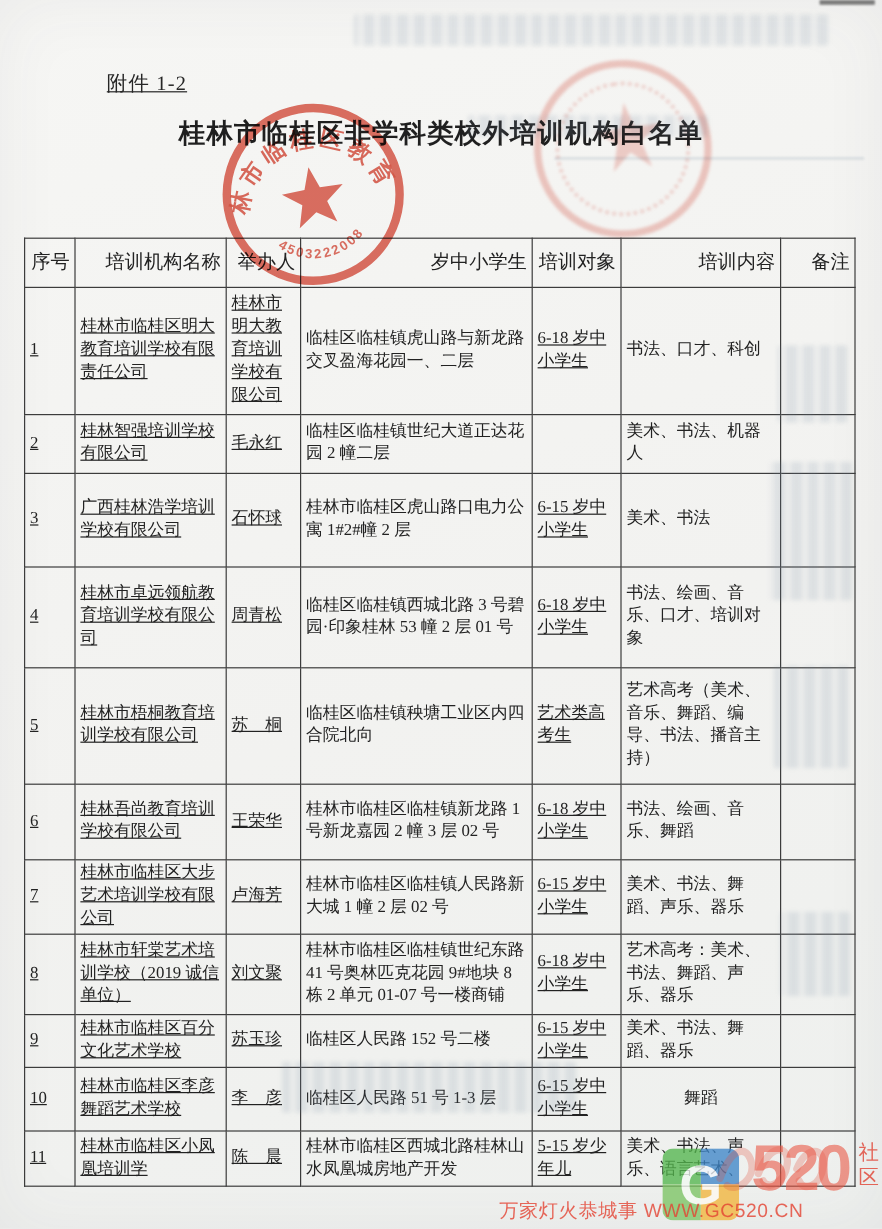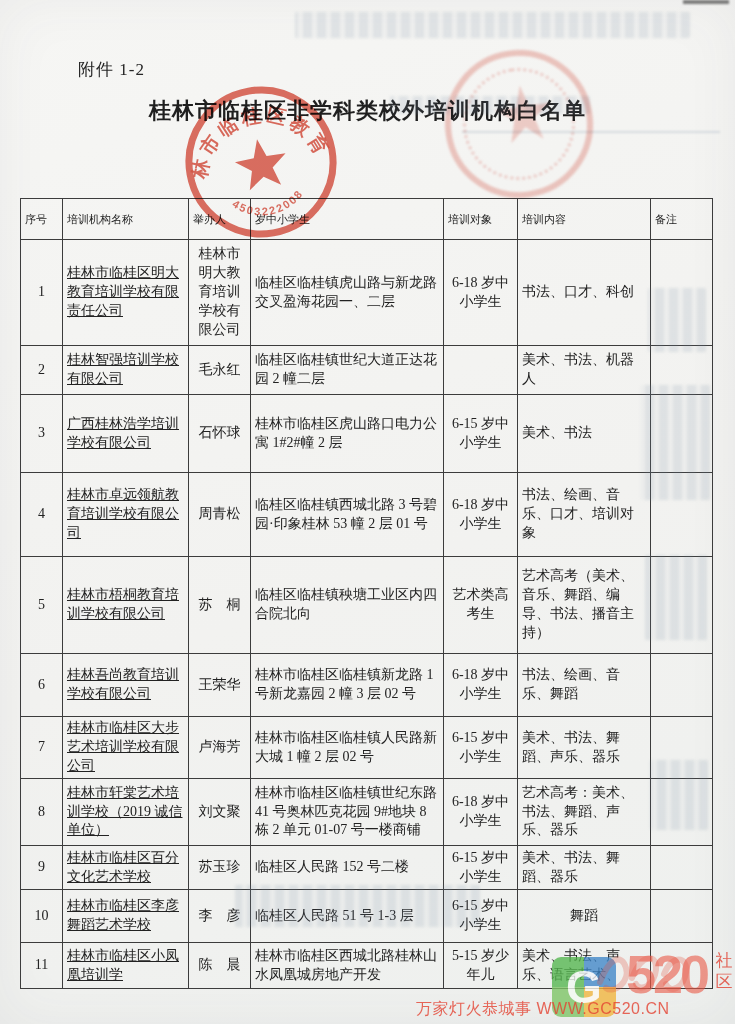--- a/index.html
+++ b/index.html
@@ -12,22 +12,22 @@
   .page{
     position:relative;width:735px;height:1024px;
     background:linear-gradient(160deg,#f6f6f4 0%,#f2f2f0 55%,#eef0ee 100%);
     box-shadow:inset 0 0 55px rgba(60,70,80,.06);
   }
   .corner-mark{
     position:absolute;right:6px;top:0;width:46px;height:4px;
     background:rgba(30,30,30,.55);filter:blur(1px);
   }
   .attachment{
-    position:absolute;left:78px;top:58px;
-    font-size:17px;letter-spacing:1px;
+    position:absolute;left:89px;top:58px;
+    font-size:17px;letter-spacing:1px;text-decoration:underline;
   }
   .title{
     position:absolute;left:0;top:96px;width:735px;
     text-align:center;font-family:"Liberation Sans","DejaVu Sans",sans-serif;
     font-weight:bold;font-size:22px;letter-spacing:1px;color:#1f1f1f;
   }
   .meta-row{
     position:absolute;left:85px;top:161px;width:562px;
     display:flex;justify-content:space-between;
     font-size:16px;letter-spacing:.5px;
@@ -37,23 +37,23 @@
     position:absolute;left:20px;top:198px;width:692px;
     border-collapse:collapse;table-layout:fixed;
     font-size:14px;line-height:1.35;color:#222;
   }
   table.whitelist th,table.whitelist td{
     border:1.6px solid #3c3c3c;
     vertical-align:middle;padding:2px 4px;
     overflow:hidden;
   }
   table.whitelist th{
-    font-weight:normal;font-size:11px;text-align:left;height:36px;
-  }
-  td.col-no,td.col-target,td.col-organizer{text-align:center;}
+    font-weight:normal;font-size:16px;text-align:right;height:36px;
+  }
+  td.col-no,td.col-target,td.col-organizer{text-decoration:underline;}
   td.col-name{text-align:left;padding-left:15px;padding-right:14px;text-decoration:underline;}
   td.col-address{text-align:left;padding-left:13px;padding-right:12px;}
   td.col-content{text-align:left;padding-left:11px;padding-right:10px;}
   td.col-content.center{text-align:center;padding-left:4px;padding-right:4px;}
   td.col-organizer{padding-left:4px;padding-right:4px;}
   
   .stamp-main{
     position:absolute;left:181px;top:82px;width:160px;height:160px;
     mix-blend-mode:multiply;opacity:.88;transform:rotate(-10deg);
     pointer-events:none;

